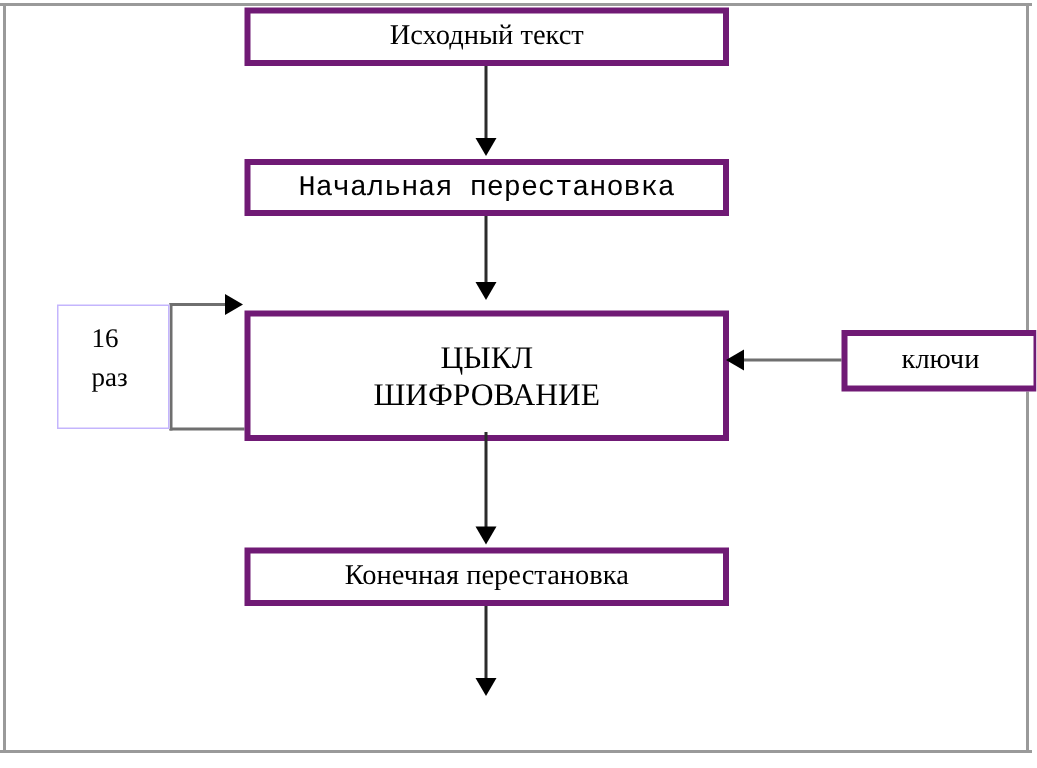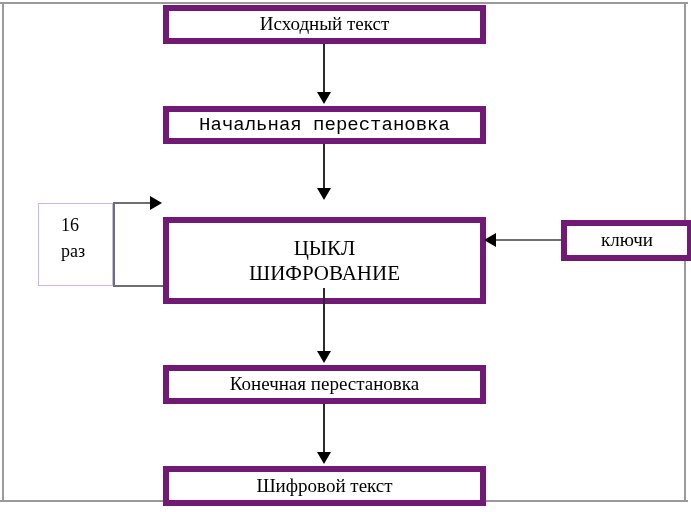--- a/index.html
+++ b/index.html
@@ -23,33 +23,33 @@
   #frame-top    { left: 0;   top: 2px;   width: 688px; height: 2px; }
   #frame-left   { left: 2px; top: 2px;   width: 2px;   height: 500px; }
   #frame-right  { left: 684px; top: 2px; width: 2px;   height: 500px; }
   #frame-bottom { left: 0;   top: 500px; width: 688px; height: 2px; }
 
   
   .box {
     position: absolute;
     box-sizing: border-box;
     background: #ffffff;
-    border: 6px solid #701a75;
+    border: 4px solid #701a75;
     display: flex;
     align-items: center;
     justify-content: center;
     text-align: center;
     color: #000000;
     line-height: 1.18;
   }
   .box .label { display: block; white-space: pre-line; }
 
   #box-plaintext        { left: 163px; top: 5px;   width: 323px; height: 39px; font-size: 19px; }
   #box-initial-perm     { left: 163px; top: 106px; width: 323px; height: 38px; font-size: 19px; font-family: Liberation Mono, monospace; }
-  #box-cycle            { left: 163px; top: 217px; width: 323px; height: 87px; font-size: 21px; }
+  #box-cycle            { left: 163px; top: 207px; width: 323px; height: 87px; font-size: 21px; }
   #box-final-perm       { left: 163px; top: 365px; width: 323px; height: 39px; font-size: 19px; }
   #box-ciphertext       { left: 163px; top: 466px; width: 323px; height: 40px; font-size: 19px; }
   #box-keys             { left: 561px; top: 220px; width: 132px; height: 41px; font-size: 19px; }
 
   
   #box-repeat {
     position: absolute;
     box-sizing: border-box;
     left: 38px; top: 203px; width: 75px; height: 83px;
     background: #ffffff;
@@ -160,17 +160,14 @@
   <div class="conn conn-v" id="conn-3"></div>
   <div class="arrow arrow-down" id="arrow-3"></div>
 
   <div class="box" id="box-final-perm">
     <span class="label">Конечная перестановка</span>
   </div>
 
   <div class="conn conn-v" id="conn-4"></div>
   <div class="arrow arrow-down" id="arrow-4"></div>
 
-  <div class="box" id="box-ciphertext">
-    <span class="label">Шифровой текст</span>
-  </div>
 
 </div>
 
 </body></html>

